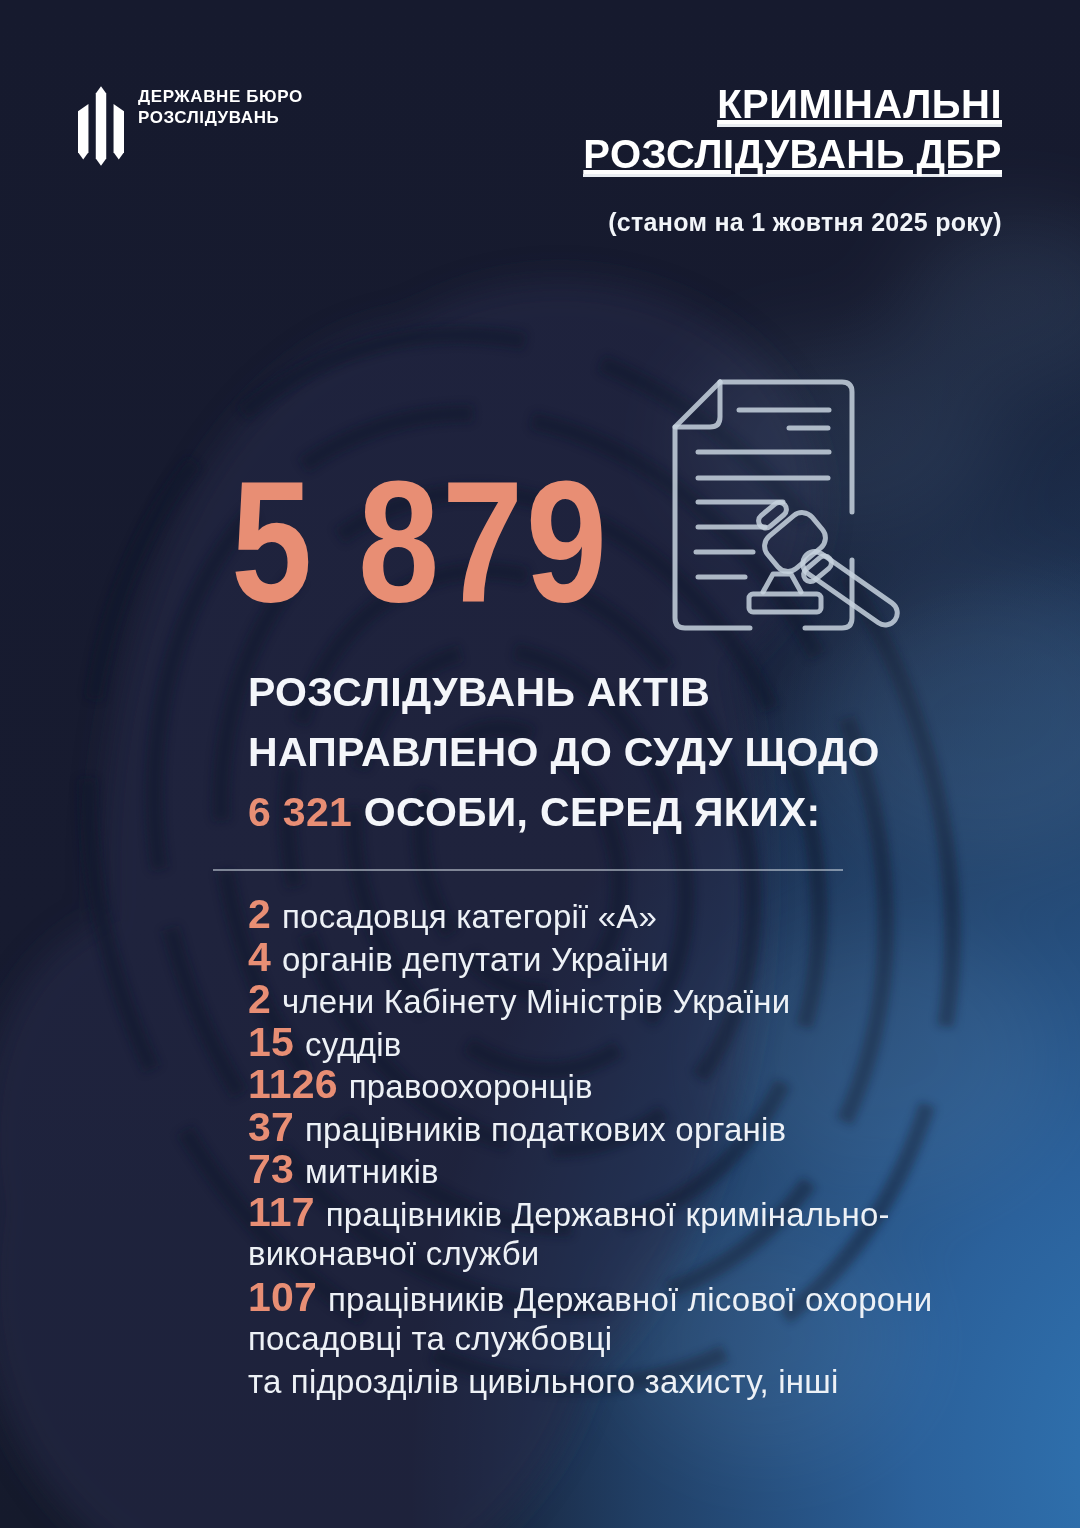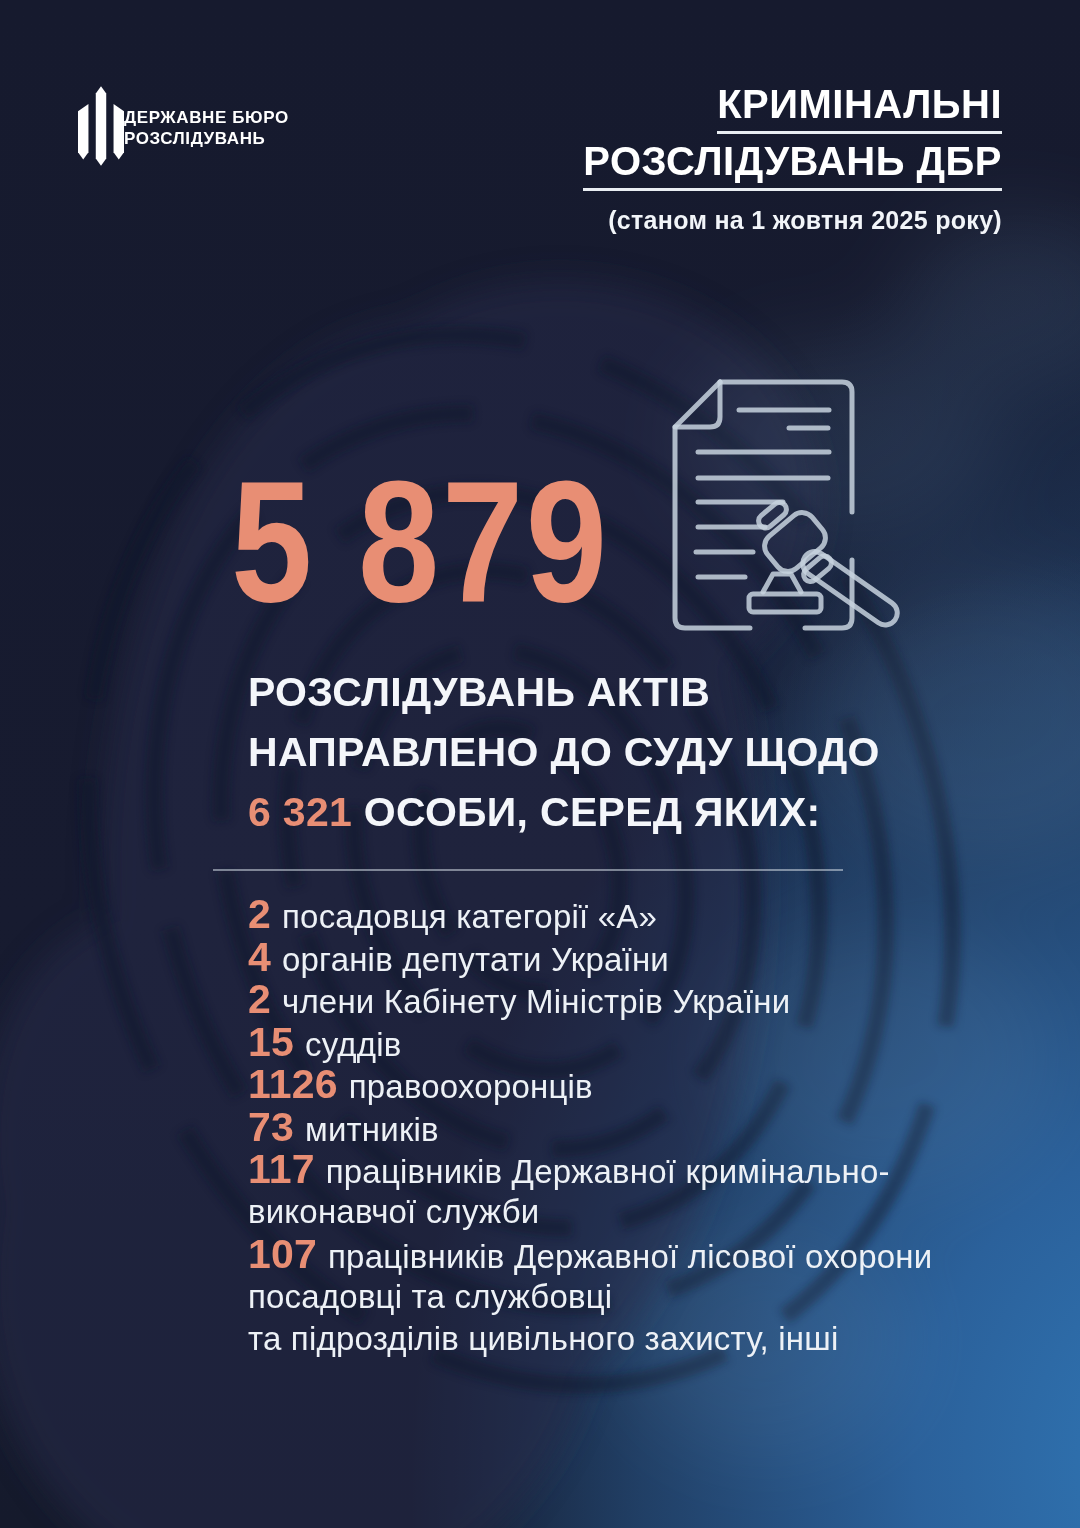--- a/index.html
+++ b/index.html
@@ -8,28 +8,28 @@
     font-family:"Liberation Sans","DejaVu Sans",sans-serif;
     background:
       radial-gradient(1050px 1250px at 110% 96%, #3077B6 0%, #2B619B 26%, rgba(35,70,112,.85) 52%, rgba(23,27,48,0) 74%),
       radial-gradient(820px 1000px at 108% 58%, rgba(45,100,156,.55) 0%, rgba(23,27,48,0) 70%),
       linear-gradient(180deg,#161A2E 0%, #171B30 60%, #151A2C 100%);
   }
   .texture{position:absolute;left:0;top:0;z-index:1;pointer-events:none;}
   .content{position:absolute;left:0;top:0;width:100%;height:100%;z-index:2;}
 
   
-  .logo{position:absolute;left:78px;top:86px;display:flex;align-items:center;}
+  .logo{position:absolute;left:78px;top:86px;display:flex;gap:14px;}
   .logo-text{font-size:17px;font-weight:700;letter-spacing:.6px;color:#FFFFFF;line-height:21px;}
 
   
   .header{position:absolute;top:84px;right:78px;text-align:right;}
   .title-line{font-size:40px;font-weight:700;color:#FFFFFF;letter-spacing:.5px;line-height:1;}
-  .title-line > span{display:inline-block;border-bottom:3px solid #E9EDF2;padding-bottom:7px;margin-bottom:7px;}
-  .subtitle{margin-top:8px;font-size:25px;font-weight:700;color:#F2F5F9;letter-spacing:.3px;}
+  .title-line > span{display:inline-block;border-bottom:3px solid #E9EDF2;margin-bottom:7px;text-decoration:underline;}
+  .subtitle{margin-top:24px;font-size:25px;font-weight:700;color:#F2F5F9;letter-spacing:.3px;}
 
   
   .big-number{
     position:absolute;left:231px;top:455px;
     font-size:172px;font-weight:700;color:#E88E74;letter-spacing:3px;
     white-space:nowrap;transform:scaleX(.85);transform-origin:left top;line-height:1;
   }
 
   .doc-icon{position:absolute;left:645px;top:370px;}
 
@@ -152,20 +152,21 @@
     </div>
 
     <div class="divider"></div>
 
     <div class="stats">
         <div class="stat-line"><span class="stat-num">2</span><span>посадовця категорії «А»</span></div>
         <div class="stat-line"><span class="stat-num">4</span><span>органів депутати України</span></div>
         <div class="stat-line"><span class="stat-num">2</span><span>члени Кабінету Міністрів України</span></div>
         <div class="stat-line"><span class="stat-num">15</span><span>суддів</span></div>
         <div class="stat-line"><span class="stat-num">1126</span><span>правоохоронців</span></div>
+        <div class="stat-line"><span class="stat-num">37</span><span>працівників податкових органів</span></div>
         <div class="stat-line"><span class="stat-num">73</span><span>митників</span></div>
         <div class="stat-line"><span class="stat-num">117</span><span>працівників Державної кримінально-</span></div>
         <div class="stat-line">виконавчої служби</div>
         <div class="stat-line"><span class="stat-num">107</span><span>працівників Державної лісової охорони</span></div>
         <div class="stat-line">посадовці та службовці</div>
         <div class="stat-line">та підрозділів цивільного захисту, інші</div>
       </div>
 
   </div>
 </div>

